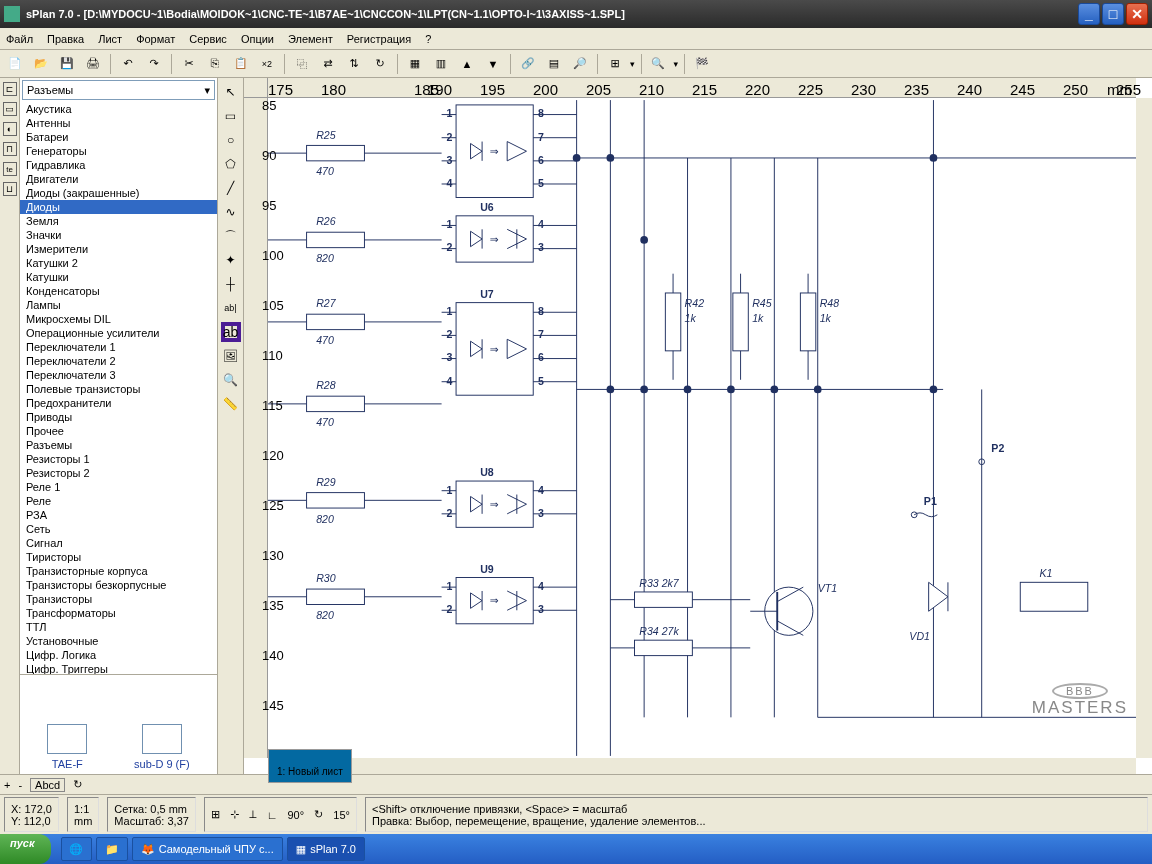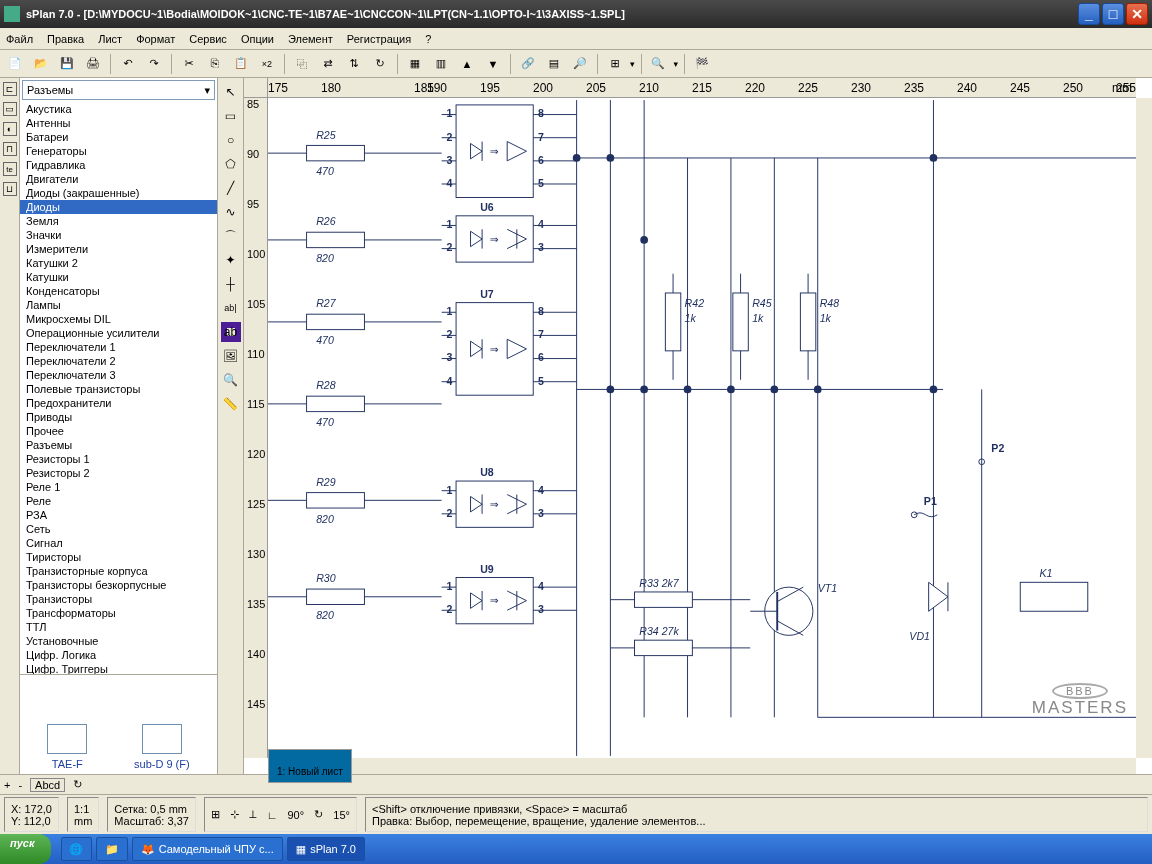--- a/index.html
+++ b/index.html
@@ -40,22 +40,22 @@
 .scroll-h { position:absolute; left:24px; right:16px; bottom:0; height:16px; background:#ece9d8; display:flex; align-items:center;}
 .sheet-tab { background:#0369a1; border:1px solid #999; padding:16px 8px; height:14px; font-size:10px;}
 .status-area { height: 40px; background:#ece9d8; border-top:1px solid #aca899; display:flex; align-items:stretch; padding:2px 4px; font-size:10px; gap:8px;}
 .status-box { border:1px inset #ddd; padding:2px 6px; display:flex; flex-direction:column; justify-content:center;}
 .taskbar { height:30px; background: linear-gradient(to bottom, #3a81e0, #245ec4); display:flex; align-items:center; color:#fff; font-size:11px;}
 .start-btn { height:30px; padding:0 16px 12px 10px; background: linear-gradient(to bottom, #5fb556, #2f8a26); display:flex; align-items:center; font-weight:bold; font-style:italic; border-radius:0 12px 12px 0;}
 .task-item { height:24px; margin:0 2px; padding:0 8px; background:#2a70d0; border:1px solid #1a50a0; display:flex; align-items:center; gap:4px; border-radius:2px;}
 .task-item.active { background:#1a50b0; }
 .tray { margin-left:auto; background:#1690e8; height:30px; display:flex; align-items:center; padding:0 8px; gap:6px; border-left:1px solid #2a80d8;}
 svg text { font-family: Arial, sans-serif; }
-.ruler-tick { position:absolute; font-size:12px; top:3px;text-align:center; }
-.ruler-vtick { position:absolute; font-size:11px; left:3px; }
+.ruler-tick { position:absolute; font-size:15px; top:3px;text-align:center; }
+.ruler-vtick { position:absolute; font-size:13px; left:18px; }
 .mini-row { height:20px; background:#ece9d8; border-top:1px solid #aca899; display:flex; align-items:center; padding:0 4px; gap:8px; font-size:10px;}
 .watermark { position:absolute; right:8px; bottom:40px; color:#888; font-family:Georgia,serif; font-size:20px; text-align:center; line-height:1.1; letter-spacing:2px; pointer-events:none; z-index:5;}
 .watermark .bbb-oval { border:2px solid #aaa; border-radius:50%; padding:0 12px; display:inline-block;}
 </style>
 </head>
 <body>
 
 <div class="titlebar">
   <div class="titlebar-icon"></div>
   <div class="titlebar-text">sPlan 7.0 - [D:\MYDOCU~1\Bodia\MOIDOK~1\CNC-TE~1\B7AE~1\CNCCON~1\LPT(CN~1.1\OPTO-I~1\3AXISS~1.SPL]</div>
@@ -189,21 +189,21 @@
     <div class="tbtn2">↖</div>
     <div class="tbtn2">▭</div>
     <div class="tbtn2">○</div>
     <div class="tbtn2">⬠</div>
     <div class="tbtn2">╱</div>
     <div class="tbtn2">∿</div>
     <div class="tbtn2">⌒</div>
     <div class="tbtn2">✦</div>
     <div class="tbtn2">┼</div>
     <div class="tbtn2" style="font-size:9px;">ab|</div>
-    <div class="tbtn2" style="border:6px solid #4c1d95;font-size:12px;">ab</div>
+    <div class="tbtn2" style="border:4px solid #4c1d95;font-size:14px;">ab</div>
     <div class="tbtn2">🖼</div>
     <div class="tbtn2">🔍</div>
     <div class="tbtn2">📏</div>
   </div>
 
   <div class="canvas-wrap">
     <div class="ruler-corner"></div>
     <div class="ruler-h" id="rulerh">
         <span class="ruler-tick" style="left: 0px;">175</span>
         <span class="ruler-tick" style="left: 53px;">180</span>

